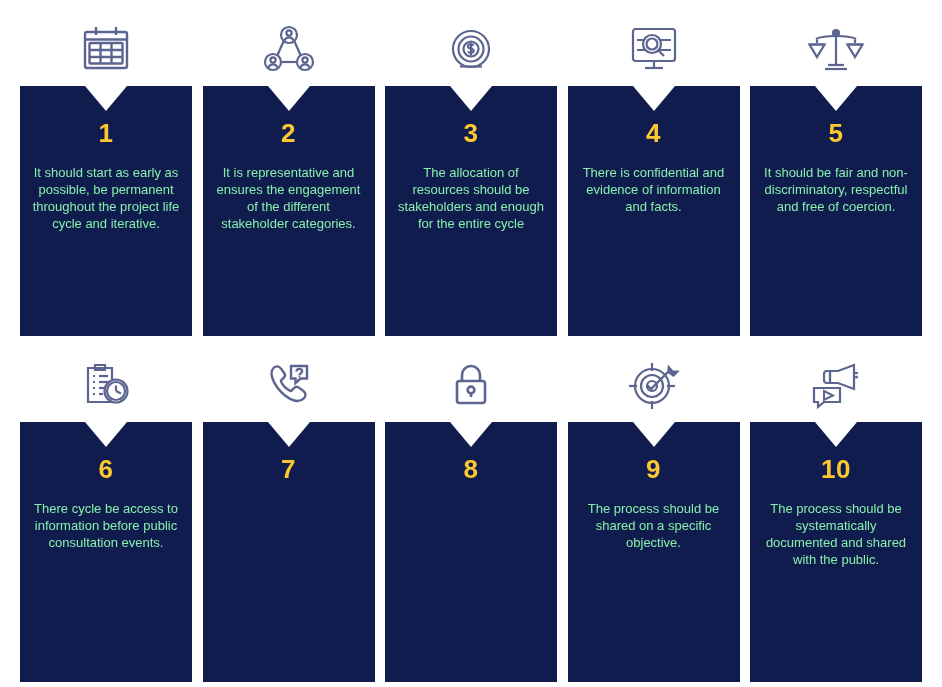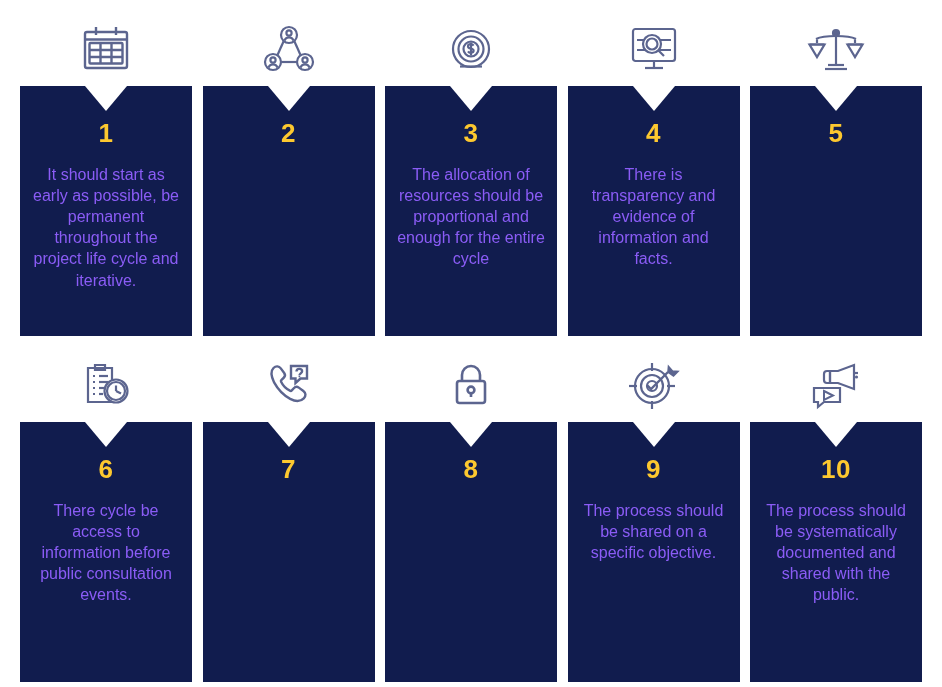--- a/index.html
+++ b/index.html
@@ -69,22 +69,22 @@
 
   .num{
     color:#fdc82f;
     font-size:26px;
     font-weight:bold;
     line-height:1;
     margin-bottom:18px;
     letter-spacing:0.5px;
   }
   .body-text{
-    color:#8b5cf6;
-    font-size:16px;
+    color:#86efac;
+    font-size:13px;
     line-height:1.32;
     text-align:center;
     max-width:150px;
   }
 </style>
 </head>
 <body>
 
 <div class="board">
 
@@ -124,60 +124,61 @@
           <circle cx="43" cy="38" r="2.6"></circle>
           <path d="M38.5 45.5a4.8 4.8 0 0 1 9 0"></path>
           <line x1="21.5" y1="19.5" x2="15.5" y2="33"></line>
           <line x1="32.5" y1="19.5" x2="38.5" y2="33"></line>
           <line x1="19.5" y1="40" x2="34.5" y2="40"></line>
         </svg>
       </div>
       <div class="card card-1">
         <div class="notch"></div>
         <div class="num">2</div>
+        <div class="body-text">It is representative and ensures the engagement of the different stakeholder categories.</div>
       </div>
     </div>
 
     <div class="col">
       <div class="icon-wrap">
         <svg width="54" height="54" viewBox="0 0 54 54" fill="none" stroke="#5c658f" stroke-width="2.2">
           <path d="M45 27a18 18 0 0 0-18-18A18 18 0 0 0 9 27"></path>
           <path d="M9 27a18 18 0 0 0 18 18 18 18 0 0 0 18-18"></path>
           <path d="M39.5 27A12.5 12.5 0 0 0 27 14.5 12.5 12.5 0 0 0 14.5 27"></path>
           <path d="M14.5 27A12.5 12.5 0 0 0 27 39.5 12.5 12.5 0 0 0 39.5 27"></path>
           <circle cx="27" cy="27" r="7.5"></circle>
           <path d="M29.6 23.6c-.6-.9-1.6-1.4-2.8-1.4-1.6 0-2.8.9-2.8 2.2 0 2.8 5.6 1.4 5.6 4.2 0 1.3-1.2 2.2-2.8 2.2-1.2 0-2.2-.5-2.8-1.4"></path>
           <line x1="27" y1="20.4" x2="27" y2="33.6"></line>
           <line x1="16" y1="44.5" x2="38" y2="44.5"></line>
         </svg>
       </div>
       <div class="card card-1">
         <div class="notch"></div>
         <div class="num">3</div>
-        <div class="body-text">The allocation of resources should be proportional and enough for the entire cycle</div>
+        <div class="body-text">The allocation of resources should be stakeholders and enough for the entire cycle</div>
       </div>
     </div>
 
     <div class="col">
       <div class="icon-wrap">
         <svg width="56" height="54" viewBox="0 0 56 54" fill="none" stroke="#5c658f" stroke-width="2.2">
           <rect x="7" y="7" width="42" height="32" rx="2.5"></rect>
           <line x1="28" y1="39" x2="28" y2="45"></line>
           <line x1="19" y1="46" x2="37" y2="46"></line>
           <line x1="11" y1="18" x2="45" y2="18"></line>
           <line x1="11" y1="28" x2="45" y2="28"></line>
           <circle cx="26" cy="22" r="9" fill="#ffffff"></circle>
           <circle cx="26" cy="22" r="5.5"></circle>
           <line x1="32.5" y1="28.5" x2="38" y2="34"></line>
         </svg>
       </div>
       <div class="card card-1">
         <div class="notch"></div>
         <div class="num">4</div>
-        <div class="body-text">There is transparency and evidence of information and facts.</div>
+        <div class="body-text">There is confidential and evidence of information and facts.</div>
       </div>
     </div>
 
     <div class="col">
       <div class="icon-wrap">
         <svg width="58" height="54" viewBox="0 0 58 54" fill="none" stroke="#5c658f" stroke-width="2.2">
           <circle cx="29" cy="11" r="3" fill="#5c658f"></circle>
           <line x1="29" y1="14" x2="29" y2="42"></line>
           <path d="M9 17c8-4 32-4 40 0"></path>
           <line x1="10" y1="17.5" x2="10" y2="21"></line>
@@ -186,20 +187,21 @@
           <line x1="2.5" y1="22.5" x2="17.5" y2="22.5"></line>
           <path d="M40.5 22.5h15L48 35z" fill="none"></path>
           <line x1="40.5" y1="22.5" x2="55.5" y2="22.5"></line>
           <line x1="21" y1="43" x2="37" y2="43"></line>
           <line x1="18" y1="47" x2="40" y2="47"></line>
         </svg>
       </div>
       <div class="card card-1">
         <div class="notch"></div>
         <div class="num">5</div>
+        <div class="body-text">It should be fair and non-discriminatory, respectful and free of coercion.</div>
       </div>
     </div>
 
   </div>
 
   <div class="row row-2">
 
     <div class="col">
       <div class="icon-wrap">
         <svg width="54" height="54" viewBox="0 0 54 54" fill="none" stroke="#5c658f" stroke-width="2.2">

